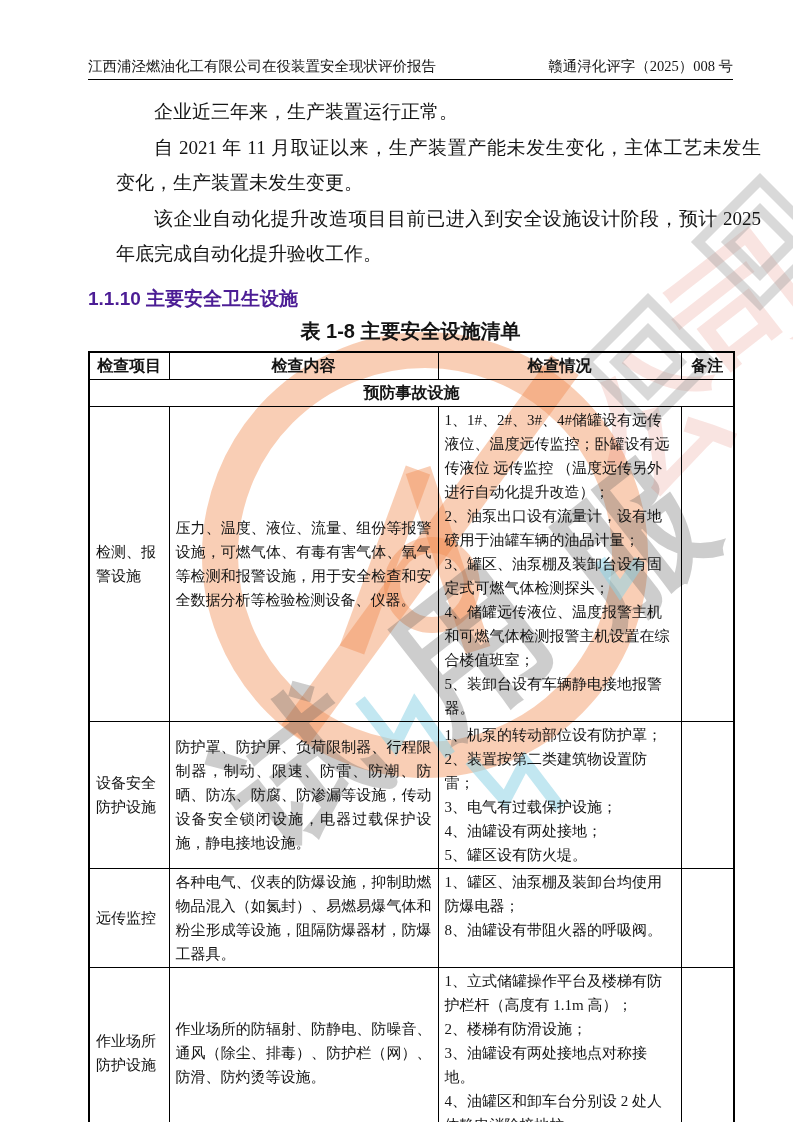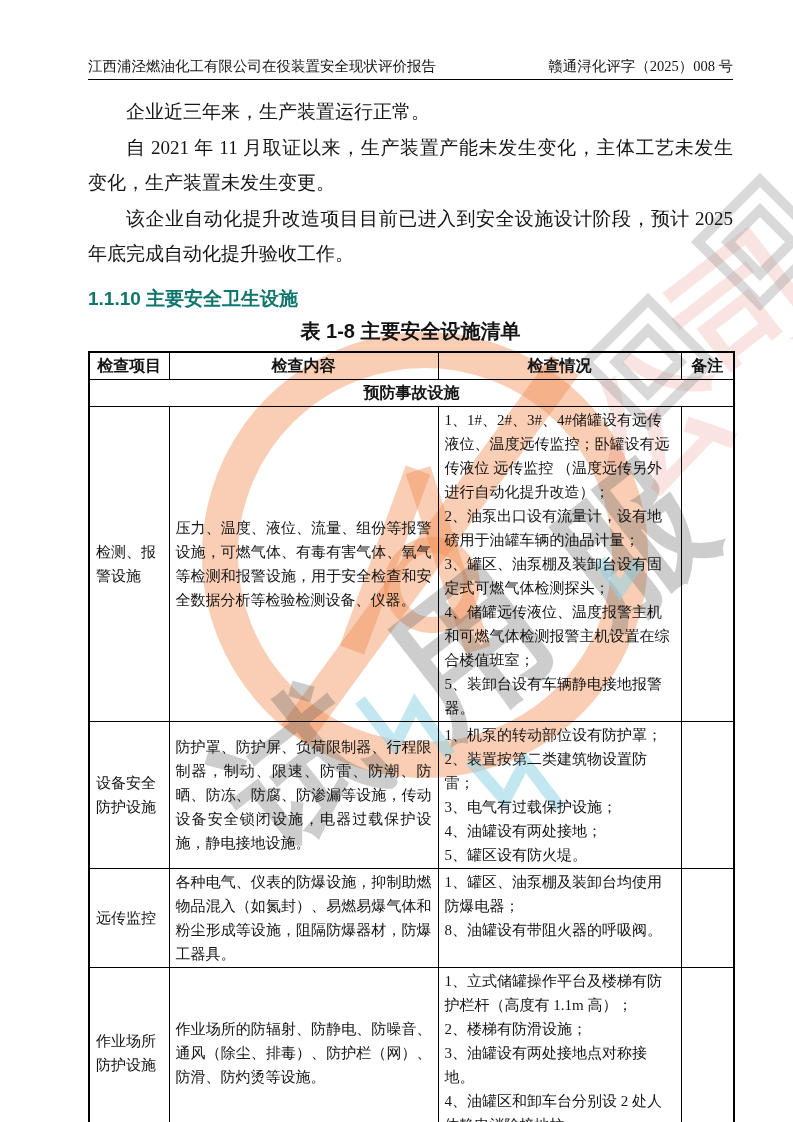--- a/index.html
+++ b/index.html
@@ -9,26 +9,26 @@
     font-family:"Liberation Serif","DejaVu Serif",serif;color:#141414;
   }
   .content{position:absolute;inset:0;padding:56px 60px 0 88px;z-index:2;box-sizing:border-box;}
   
   .doc-header{
     display:flex;justify-content:space-between;align-items:flex-end;
     width:645px;border-bottom:1.5px solid #000;padding-bottom:3px;
     font-weight:normal;font-size:14.5px;line-height:20px;
   }
   
-  .body-text{margin-top:14px;width:645px;}
+  .body-text{margin-top:14px;width:645px;margin-left:28px;}
   .body-text p{margin:0;font-size:19px;line-height:35.5px;text-indent:2em;text-align:justify;}
   
   .sec-heading{
     margin:14px 0 4px 0;font-family:"Liberation Sans","DejaVu Sans",sans-serif;
-    font-weight:bold;font-size:19px;color:#0f766e;
+    font-weight:bold;font-size:19px;color:#4c1d95;
   }
   
   .tbl-title{
     width:645px;text-align:center;margin:6px 0 6px 0;
     font-family:"Liberation Sans","DejaVu Sans",sans-serif;font-weight:bold;font-size:20px;
   }
   
   table.checklist{
     width:645px;border-collapse:collapse;table-layout:fixed;
     border:2px solid #000;font-size:15px;

